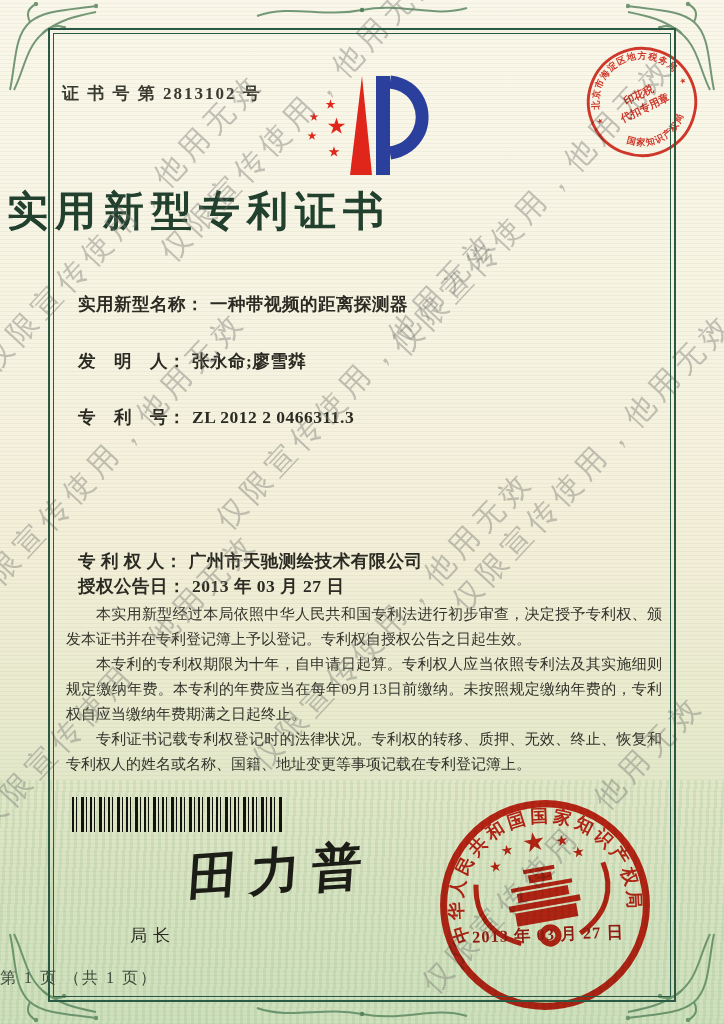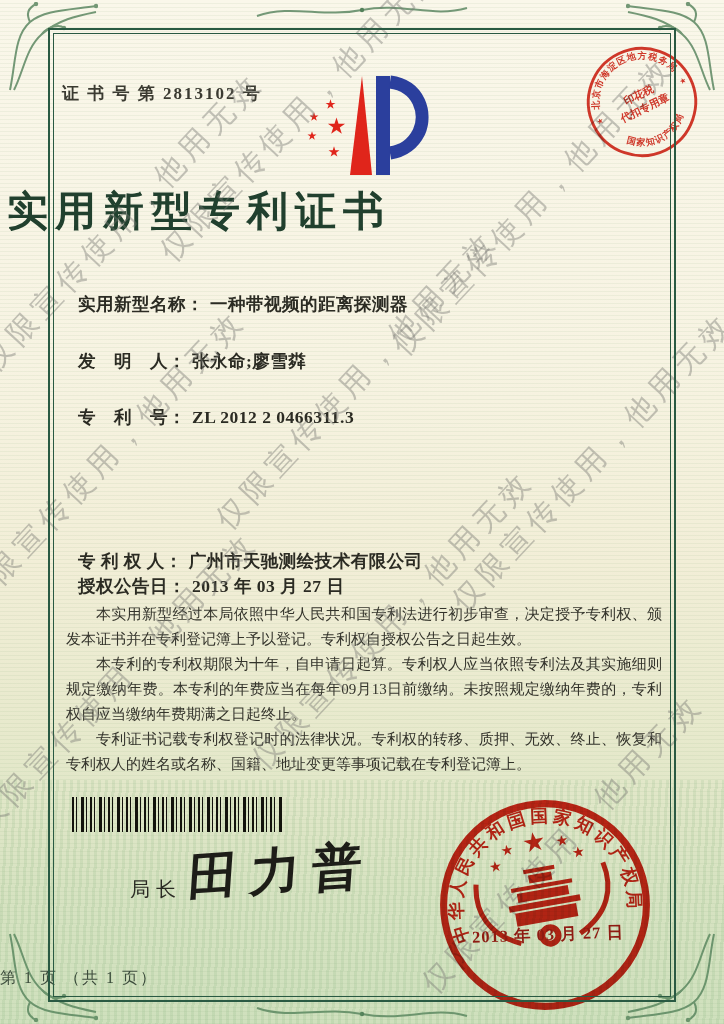--- a/index.html
+++ b/index.html
@@ -22,21 +22,21 @@
   .title{position:absolute;left:0;top:184px;width:100%;text-align:left;
     font-size:41px;font-weight:700;letter-spacing:7px;text-indent:7px;color:#21402e;}
   .field{position:absolute;left:78px;font-size:17.5px;font-weight:600;color:#2b2b23;letter-spacing:.5px;white-space:nowrap;}
   .field .v{margin-left:6px;}
   .f0{top:292px}.f1{top:349px}.f2{top:405px}.f3{top:461px}.f4{top:549px}.f5{top:574px}
   .body-text{position:absolute;left:66px;top:602px;width:596px;font-size:15px;line-height:25px;
     color:#33332b;text-align:justify;}
   .body-text p{margin:0;text-indent:2em;}
   .barcode{position:absolute;left:72px;top:797px;width:212px;height:35px;
     background:repeating-linear-gradient(90deg,#13130d 0 2px,rgba(0,0,0,0) 2px 4px,#13130d 4px 5px,rgba(0,0,0,0) 5px 9px,#13130d 9px 12px,rgba(0,0,0,0) 12px 14px,#13130d 14px 15px,rgba(0,0,0,0) 15px 18px);}
-  .signer-title{position:absolute;left:130px;top:876px;font-size:20px;letter-spacing:6px;color:#2b2b24;}
+  .signer-title{position:absolute;left:130px;top:924px;font-size:17px;letter-spacing:6px;color:#2b2b24;}
   .signature{position:absolute;left:188px;top:838px;font-size:50px;font-weight:600;letter-spacing:12px;
     color:#1d1d18;transform:rotate(-4deg) skewX(-8deg);}
   .issue-seal{position:absolute;left:436px;top:796px;width:218px;height:218px;z-index:4;
     mix-blend-mode:multiply;transform:rotate(-10deg);}
   .seal-date{position:absolute;left:450px;top:924px;width:196px;text-align:center;z-index:6;
     font-size:16.5px;font-weight:700;letter-spacing:1px;color:#8e1b12;transform:rotate(-2deg);}
   .tax-stamp{position:absolute;left:584px;top:44px;width:116px;height:116px;z-index:4;
     mix-blend-mode:multiply;transform:rotate(-26deg);opacity:.92;}
   .footer{position:absolute;left:0;top:968px;width:100%;text-align:left;
     font-size:16px;letter-spacing:2px;color:#3c4c3c;}

